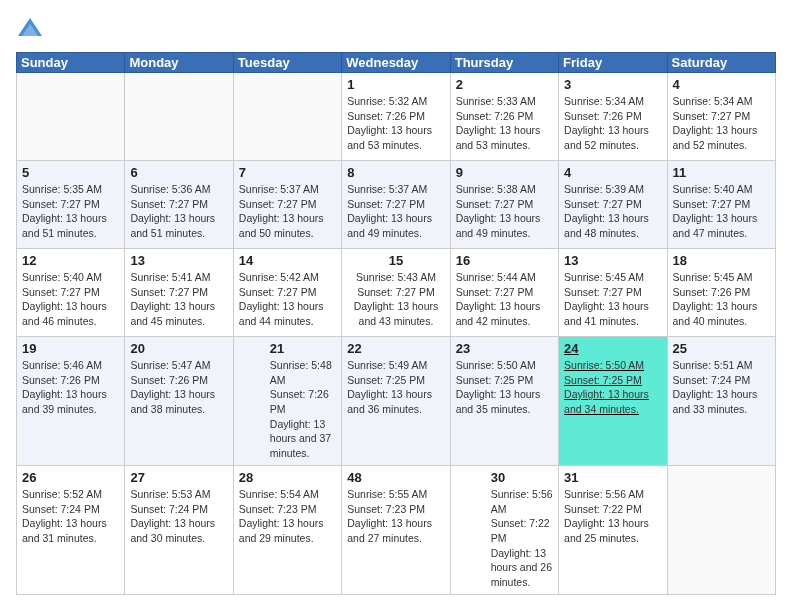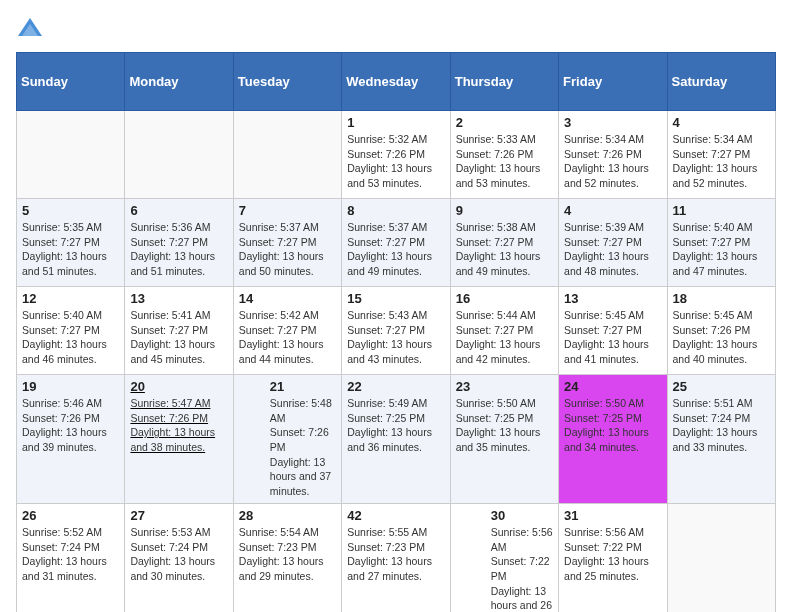--- a/index.html
+++ b/index.html
@@ -48,21 +48,21 @@
     .calendar {
       width: 100%;
       border-collapse: collapse;
       border: 1px solid #ccc;
     }
     .calendar th {
       background: #3a6eb5;
       color: #fff;
       font-size: 13px;
       font-weight: bold;
-      padding: 21px 4px;
+      padding: 2px 4px;
       text-align: left;
       border: 1px solid #2a5aa0;
     }
     .calendar td {
       vertical-align: top;
       border: 1px solid #ccc;
       padding: 4px 5px;
       width: 108px;
       min-height: 85px;
       background: #fff;
@@ -179,21 +179,21 @@
           <div class="day-detail">Sunrise: 5:40 AM<br>Sunset: 7:27 PM<br>Daylight: 13 hours and 46 minutes.</div>
         </td>
         <td style="background: rgb(255, 255, 255);">
           <div class="day-num">13</div>
           <div class="day-detail">Sunrise: 5:41 AM<br>Sunset: 7:27 PM<br>Daylight: 13 hours and 45 minutes.</div>
         </td>
         <td style="background: rgb(255, 255, 255); margin-left: 28px;">
           <div class="day-num">14</div>
           <div class="day-detail">Sunrise: 5:42 AM<br>Sunset: 7:27 PM<br>Daylight: 13 hours and 44 minutes.</div>
         </td>
-        <td style="background: rgb(255, 255, 255);">
+        <td style="background: rgb(255, 255, 255); text-align: center;">
           <div class="day-num">15</div>
           <div class="day-detail">Sunrise: 5:43 AM<br>Sunset: 7:27 PM<br>Daylight: 13 hours and 43 minutes.</div>
         </td>
         <td style="background: rgb(255, 255, 255);">
           <div class="day-num">16</div>
           <div class="day-detail">Sunrise: 5:44 AM<br>Sunset: 7:27 PM<br>Daylight: 13 hours and 42 minutes.</div>
         </td>
         <td style="background: rgb(255, 255, 255);">
           <div class="day-num">13</div>
           <div class="day-detail">Sunrise: 5:45 AM<br>Sunset: 7:27 PM<br>Daylight: 13 hours and 41 minutes.</div>
@@ -201,37 +201,37 @@
         <td style="background: rgb(255, 255, 255);">
           <div class="day-num">18</div>
           <div class="day-detail">Sunrise: 5:45 AM<br>Sunset: 7:26 PM<br>Daylight: 13 hours and 40 minutes.</div>
         </td>
       </tr>
       <tr class="week-row">
         <td style="background: rgb(240, 244, 250);">
           <div class="day-num">19</div>
           <div class="day-detail">Sunrise: 5:46 AM<br>Sunset: 7:26 PM<br>Daylight: 13 hours and 39 minutes.</div>
         </td>
-        <td style="background: rgb(240, 244, 250); text-decoration: underline;">
+        <td style="background: rgb(240, 244, 250);">
           <div class="day-num">20</div>
           <div class="day-detail">Sunrise: 5:47 AM<br>Sunset: 7:26 PM<br>Daylight: 13 hours and 38 minutes.</div>
         </td>
         <td style="background: rgb(240, 244, 250); padding-left: 36px;">
           <div class="day-num">21</div>
           <div class="day-detail">Sunrise: 5:48 AM<br>Sunset: 7:26 PM<br>Daylight: 13 hours and 37 minutes.</div>
         </td>
         <td style="background: rgb(240, 244, 250);">
           <div class="day-num">22</div>
           <div class="day-detail">Sunrise: 5:49 AM<br>Sunset: 7:25 PM<br>Daylight: 13 hours and 36 minutes.</div>
         </td>
         <td style="background: rgb(240, 244, 250);">
           <div class="day-num">23</div>
           <div class="day-detail">Sunrise: 5:50 AM<br>Sunset: 7:25 PM<br>Daylight: 13 hours and 35 minutes.</div>
         </td>
-        <td style="background: #d946ef;">
+        <td style="background: #5eead4; text-decoration: underline;">
           <div class="day-num">24</div>
           <div class="day-detail">Sunrise: 5:50 AM<br>Sunset: 7:25 PM<br>Daylight: 13 hours and 34 minutes.</div>
         </td>
         <td style="background: rgb(240, 244, 250);">
           <div class="day-num">25</div>
           <div class="day-detail">Sunrise: 5:51 AM<br>Sunset: 7:24 PM<br>Daylight: 13 hours and 33 minutes.</div>
         </td>
       </tr>
       <tr class="week-row">
         <td style="background: rgb(255, 255, 255);">
@@ -240,21 +240,21 @@
         </td>
         <td style="background: rgb(255, 255, 255);">
           <div class="day-num">27</div>
           <div class="day-detail">Sunrise: 5:53 AM<br>Sunset: 7:24 PM<br>Daylight: 13 hours and 30 minutes.</div>
         </td>
         <td style="background: rgb(255, 255, 255);">
           <div class="day-num">28</div>
           <div class="day-detail">Sunrise: 5:54 AM<br>Sunset: 7:23 PM<br>Daylight: 13 hours and 29 minutes.</div>
         </td>
         <td style="background: rgb(255, 255, 255);">
-          <div class="day-num">42</div>
+          <div class="day-num">48</div>
           <div class="day-detail">Sunrise: 5:55 AM<br>Sunset: 7:23 PM<br>Daylight: 13 hours and 27 minutes.</div>
         </td>
         <td style="background: rgb(255, 255, 255); padding-left: 40px;">
           <div class="day-num">30</div>
           <div class="day-detail">Sunrise: 5:56 AM<br>Sunset: 7:22 PM<br>Daylight: 13 hours and 26 minutes.</div>
         </td>
         <td style="background: rgb(255, 255, 255);">
           <div class="day-num">31</div>
           <div class="day-detail">Sunrise: 5:56 AM<br>Sunset: 7:22 PM<br>Daylight: 13 hours and 25 minutes.</div>
         </td>

